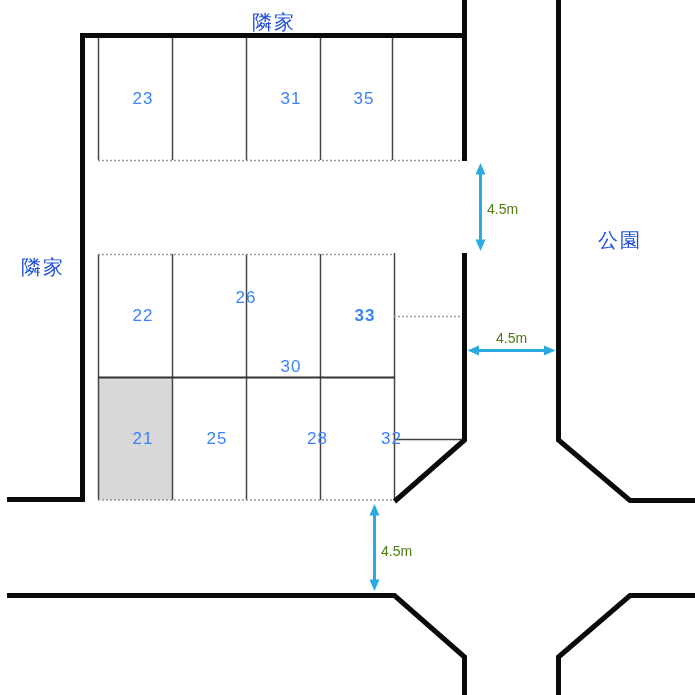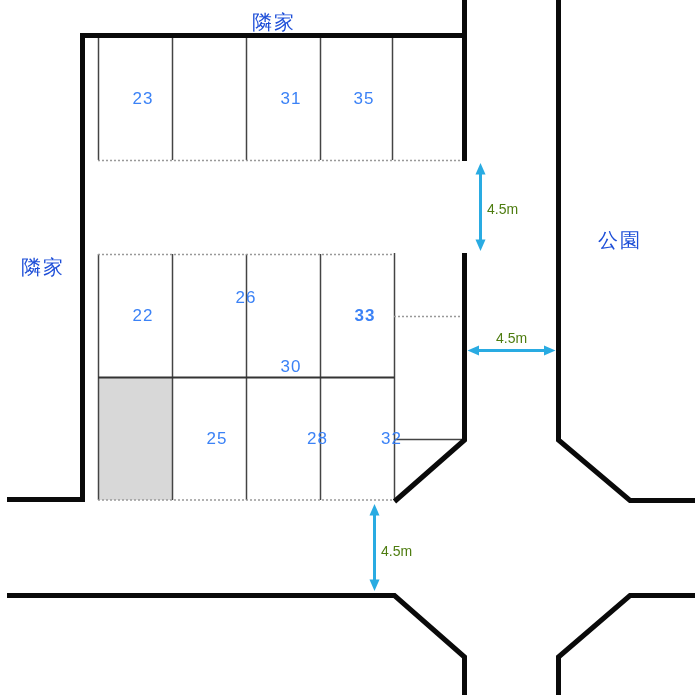--- a/index.html
+++ b/index.html
@@ -119,20 +119,23 @@
   <div class="cell" style="left:172px; top:236px; width:74px; height:123px;margin-left:29px;">
     <span>26</span>
     </div>
   <div class="cell" style="left:246px; top:254px; width:74px; height:123px;align-items:flex-end;">
     <span>30</span>
     </div>
   <div class="cell" style="left:320px; top:254px; width:74px; height:123px;font-weight:bold;">
     <span>33</span>
     </div>
 
+  <div class="cell" style="left:98px; top:377px; width:74px; height:123px;">
+    <span>21</span>
+    </div>
   <div class="cell" style="left:172px; top:377px; width:74px; height:123px;">
     <span>25</span>
     </div>
   <div class="cell" style="left:246px; top:377px; width:74px; height:123px;justify-content:flex-end;">
     <span>28</span>
     </div>
   <div class="cell" style="left:320px; top:377px; width:74px; height:123px;justify-content:flex-end;">
     <span>32</span>
     </div>
 

